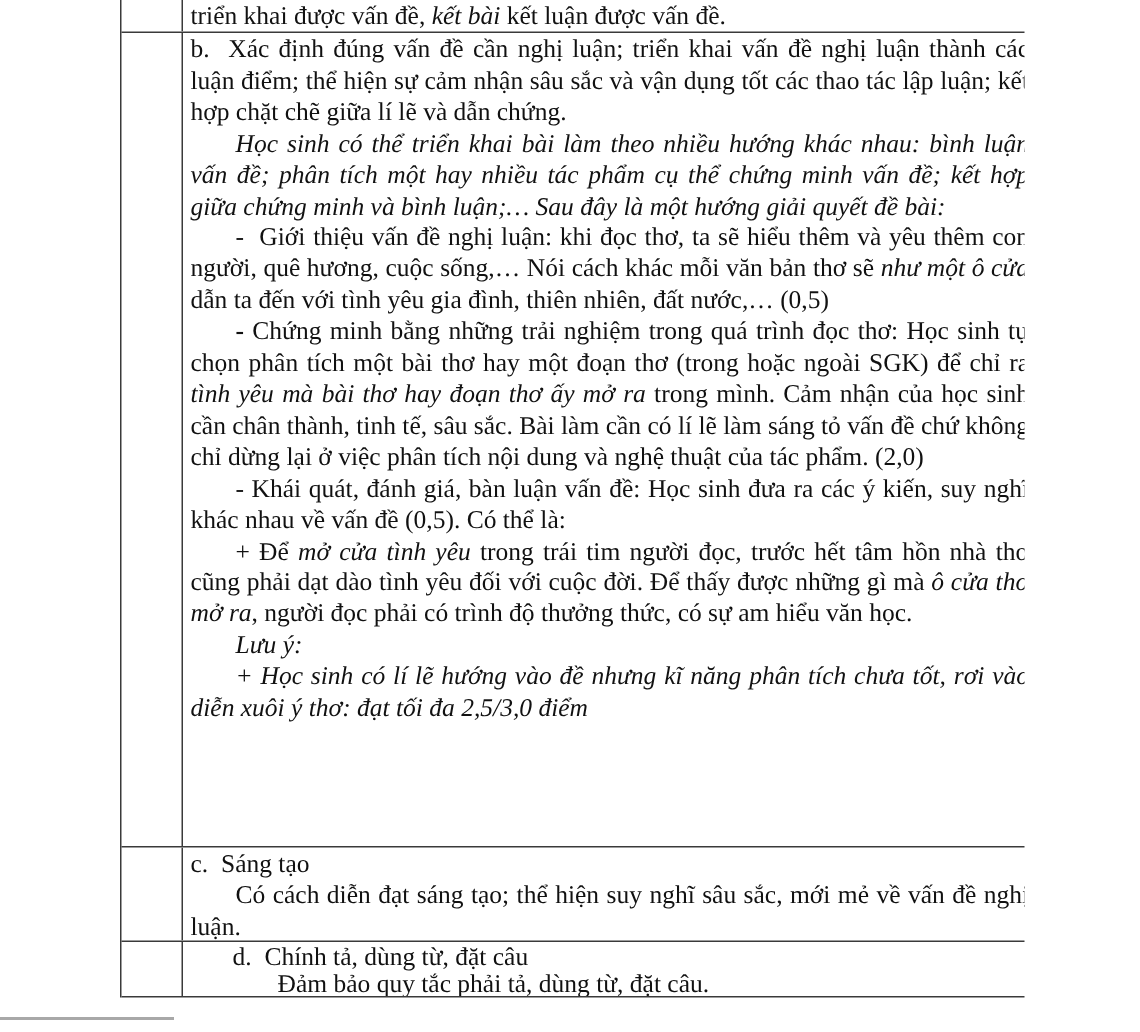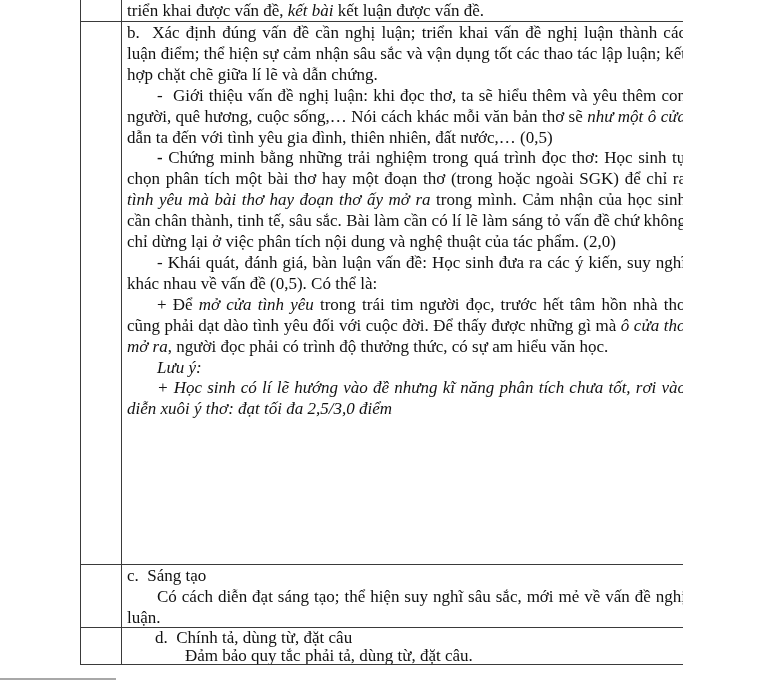--- a/index.html
+++ b/index.html
@@ -77,20 +77,21 @@
       <div class="cell num"></div>
       <div class="cell text">
         <div class="p"><span>triển khai được vấn đề, </span><span class="it">kết bài</span><span> kết luận được vấn đề.</span></div>
       </div>
       <div class="cell score"></div>
     </div>
     <div class="row row-b" style="height: 543px;">
       <div class="cell num"></div>
       <div class="cell text">
         <div class="p"><span>b.&nbsp; Xác định đúng vấn đề cần nghị luận; triển khai vấn đề nghị luận thành các luận điểm; thể hiện sự cảm nhận sâu sắc và vận dụng tốt các thao tác lập luận; kết hợp chặt chẽ giữa lí lẽ và dẫn chứng.</span></div>
+        <div class="p ind"><span class="it">Học sinh có thể triển khai bài làm theo nhiều hướng khác nhau: bình luận vấn đề; phân tích một hay nhiều tác phẩm cụ thể chứng minh vấn đề; kết hợp giữa chứng minh và bình luận;… Sau đây là một hướng giải quyết đề bài:</span></div>
         <div class="p ind"><span>-&nbsp; Giới thiệu vấn đề nghị luận: khi đọc thơ, ta sẽ hiểu thêm và yêu thêm con người, quê hương, cuộc sống,… Nói cách khác mỗi văn bản thơ sẽ </span><span class="it">như một ô cửa</span><span> dẫn ta đến với tình yêu gia đình, thiên nhiên, đất nước,… (0,5)</span></div>
         <div class="p ind"><span class="bd">- </span><span>Chứng minh bằng những trải nghiệm trong quá trình đọc thơ: Học sinh tự chọn phân tích một bài thơ hay một đoạn thơ (trong hoặc ngoài SGK) để chỉ ra </span><span class="it">tình yêu mà bài thơ hay đoạn thơ ấy mở ra</span><span> trong mình. Cảm nhận của học sinh cần chân thành, tinh tế, sâu sắc. Bài làm cần có lí lẽ làm sáng tỏ vấn đề chứ không chỉ dừng lại ở việc phân tích nội dung và nghệ thuật của tác phẩm. (2,0)</span></div>
         <div class="p ind"><span>- Khái quát, đánh giá, bàn luận vấn đề: Học sinh đưa ra các ý kiến, suy nghĩ khác nhau về vấn đề (0,5). Có thể là:</span></div>
         <div class="p ind"><span>+ Để </span><span class="it">mở cửa tình yêu</span><span> trong trái tim người đọc, trước hết tâm hồn nhà thơ cũng phải dạt dào tình yêu đối với cuộc đời. Để thấy được những gì mà </span><span class="it">ô cửa thơ mở ra</span><span>, người đọc phải có trình độ thưởng thức, có sự am hiểu văn học.</span></div>
         <div class="p ind"><span class="it">Lưu ý:</span></div>
         <div class="p ind"><span class="it">+ Học sinh có lí lẽ hướng vào đề nhưng kĩ năng phân tích chưa tốt, rơi vào diễn xuôi ý thơ: đạt tối đa 2,5/3,0 điểm</span></div>
       </div>
       <div class="cell score">3,0</div>
     </div>
     <div class="row row-c" style="height: 63px;">

